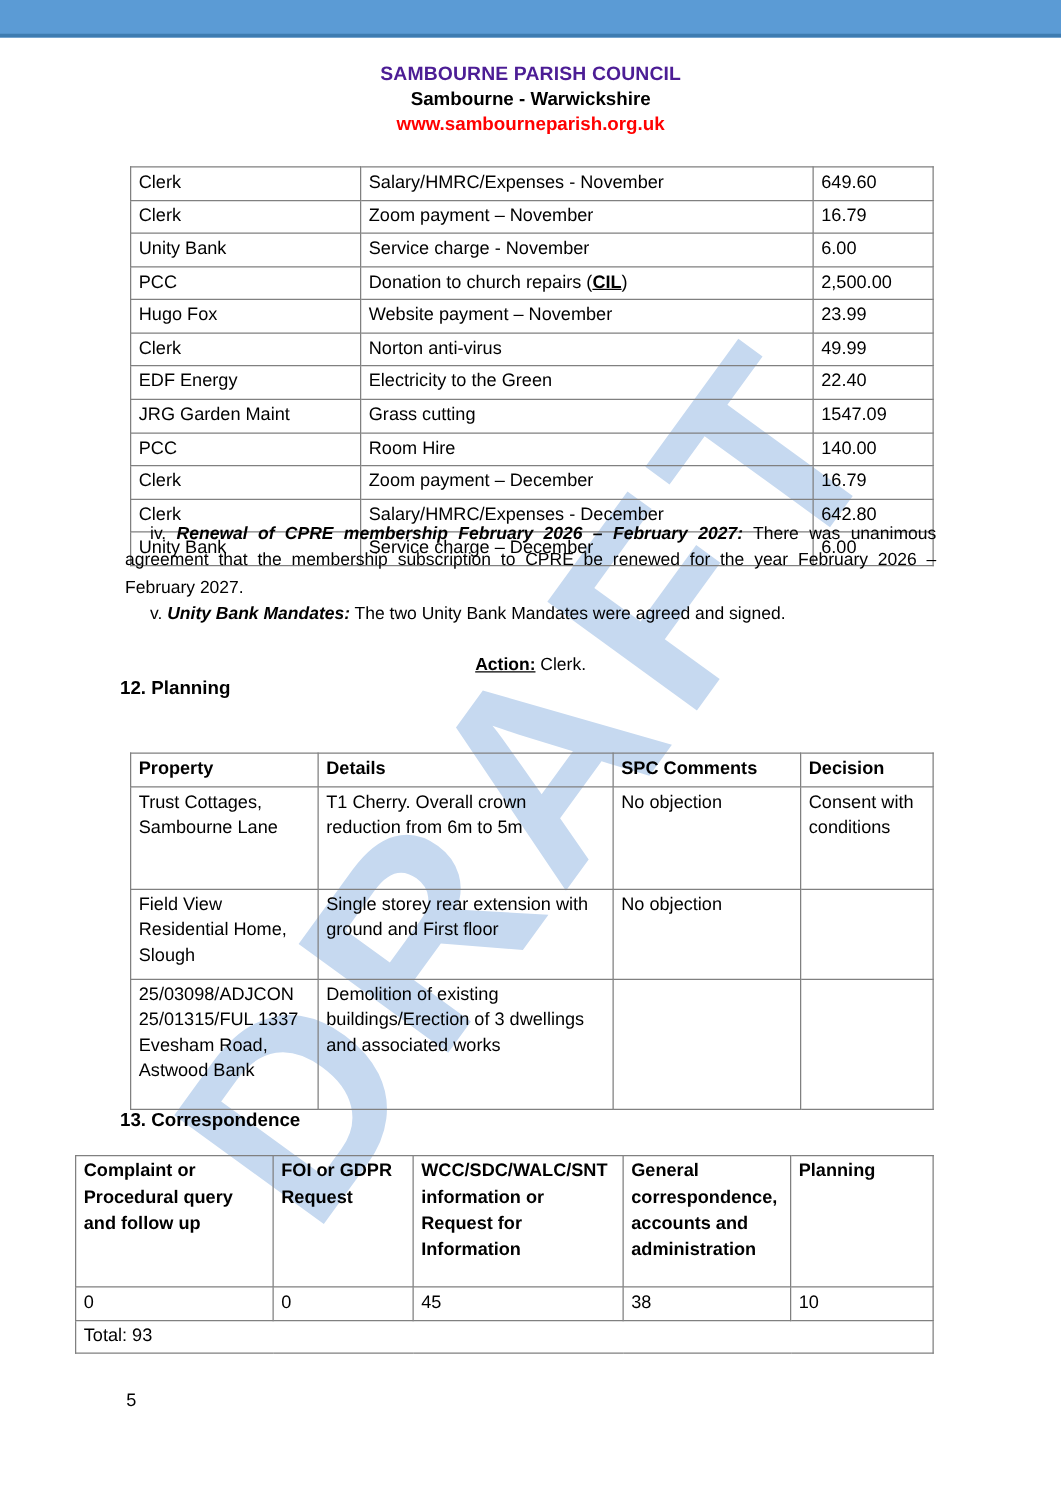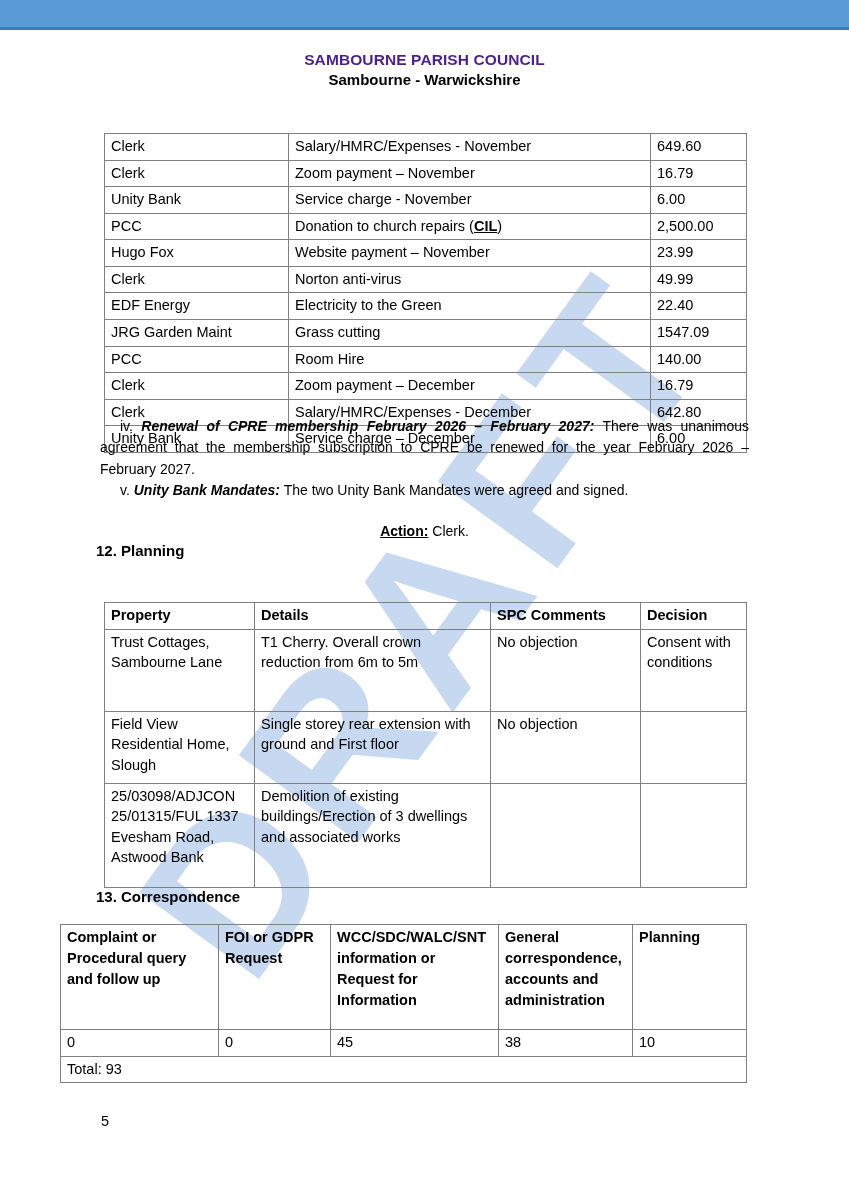--- a/index.html
+++ b/index.html
@@ -191,20 +191,21 @@
 
 <div class="watermark-layer">
   <div class="watermark-text">DRAFT</div>
 </div>
 
 <div class="page">
 
   <div class="letterhead">
     <div class="lh-line1">SAMBOURNE PARISH COUNCIL</div>
     <div class="lh-line2">Sambourne - Warwickshire</div>
+    <div class="lh-line3">www.sambourneparish.org.uk</div>
   </div>
 
   <table class="doc-table" id="payments-table">
     <colgroup>
       <col style="width:184px">
       <col style="width:362px">
       <col style="width:96px">
     </colgroup>
     <tbody>
         <tr>

